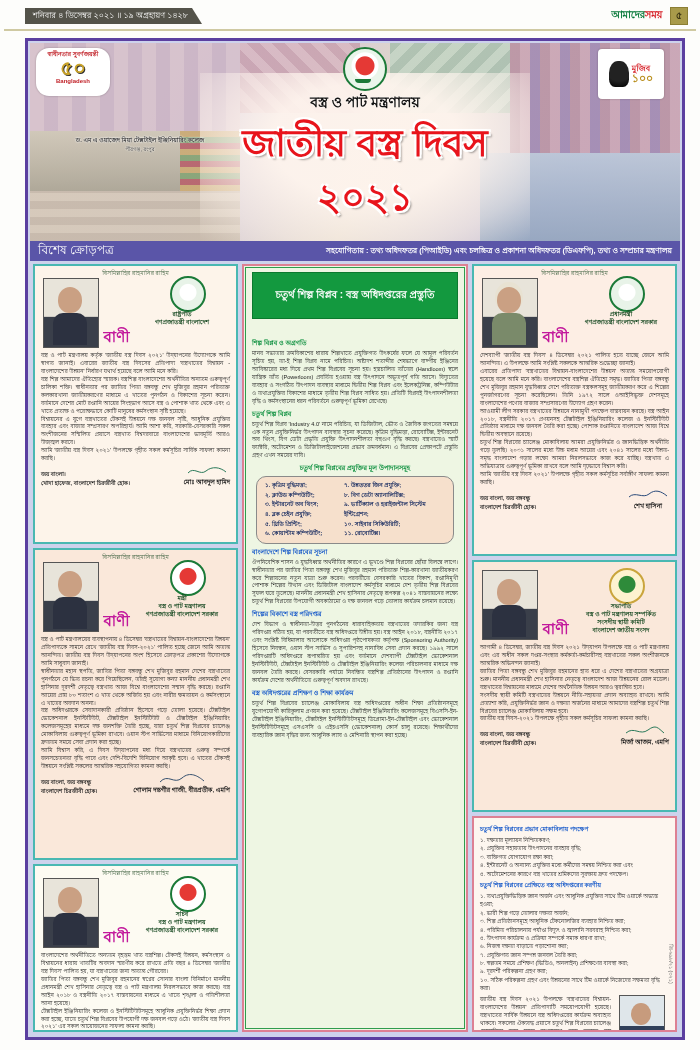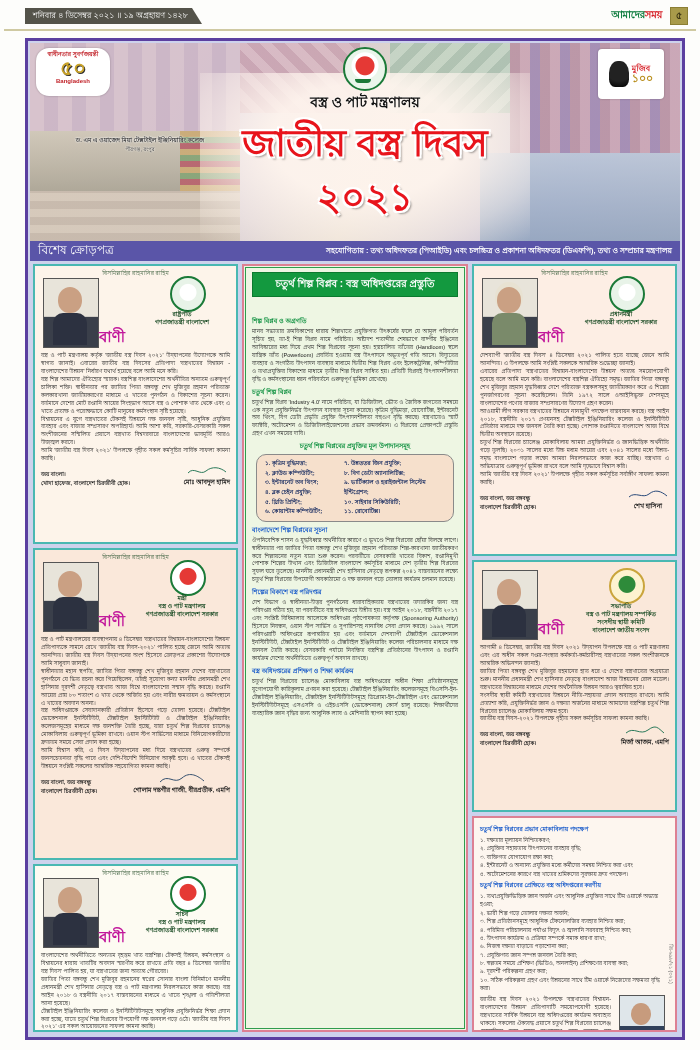--- a/index.html
+++ b/index.html
@@ -56,30 +56,30 @@
   .mb-head{position:relative;height:76px;}
   .photo{position:absolute;left:2px;top:2px;width:54px;height:68px;border:1px solid #555;background:linear-gradient(180deg,#e8e4da 0 55%,#3a3f4a 56% 100%);}
   .photo::before{content:"";position:absolute;left:14px;top:8px;width:24px;height:26px;border-radius:50% 50% 46% 46%;background:#caa083;}
   .photo::after{content:"";position:absolute;left:9px;top:34px;width:34px;height:32px;border-radius:10px 10px 0 0;background:#2c3140;}
   .photo.lady::before{background:#caa083;box-shadow:0 -3px 0 2px #e8e2d2;}
   .photo.lady::after{background:#7a8a6a;}
   .seal{position:absolute;right:24px;top:0;width:32px;height:32px;border-radius:50%;border:2px solid #1b7a38;background:radial-gradient(circle at 50% 45%,#fff 0 8px,#e8f3e8 9px);}
   .seal.red{background:radial-gradient(circle at 50% 45%,#e53935 0 8px,#fff 9px);}
   .seal.gold{border-color:#caa53c;background:radial-gradient(circle at 50% 45%,#2e8b3a 0 8px,#fdf3cf 9px);}
   .mtitle{position:absolute;right:0;top:34px;width:96px;text-align:center;font-size:6px;font-weight:bold;color:#14471f;white-space:pre-line;line-height:8px;}
-  .bani{position:absolute;left:58px;right:96px;bottom:2px;text-align:left;font-size:15px;font-weight:bold;color:#c2189c;}
+  .bani{position:absolute;left:58px;right:96px;bottom:2px;text-align:center;font-size:15px;font-weight:bold;color:#c2189c;}
   .mbody{font-size:5.6px;line-height:1.42;text-align:justify;color:#1d1d1d;white-space:pre-line;}
   .mclose{display:flex;justify-content:space-between;align-items:flex-end;margin-top:2px;}
   .close-lines{font-size:5.6px;font-weight:bold;white-space:pre-line;color:#1d1d1d;}
   .sig{text-align:center;}
   .sig svg{display:block;margin:0 auto;}
   .sig-name{font-size:6.2px;font-weight:bold;color:#111;}
   
   .artbox{border:2px solid #dd8093;outline:1px solid #2f9c4d;outline-offset:-4px;background:#eef6e3;box-sizing:border-box;overflow:hidden;padding:6px 8px;height:100%;}
-  .art-head{background:#13993f;border:1px solid #0b7a2e;color:#fff;font-size:10px;font-weight:bold;text-align:center;padding:3px 2px;margin-bottom:19px;}
+  .art-head{background:#13993f;border:1px solid #0b7a2e;color:#fff;font-size:10px;font-weight:bold;text-align:center;padding:14px 2px;margin-bottom:19px;}
   .sec-h{font-size:6.4px;font-weight:bold;margin:3px 0 1px;}
   .sec-h.green{color:#0b8f3d;} .sec-h.blue{color:#1558c9;}
   .sec-p{font-size:5.6px;line-height:1.42;text-align:justify;color:#1d1d1d;white-space:pre-line;}
   .techwrap{margin:3px 4px;}
   .tech-h{text-align:center;font-size:6.4px;font-weight:bold;color:#0b8f3d;margin-bottom:2px;}
   .techbox{display:flex;gap:6px;background:#f6e0cc;border:1px solid #8a8a8a;border-radius:10px;padding:4px 8px;}
   .techcol{font-size:5.8px;font-weight:bold;color:#12275e;line-height:1.65;white-space:pre-line;}
   .techcol.l{width:42%;} .techcol.r{width:58%;}
   
   .contbox{border:2px solid #dd8093;background:#fdf6ef;box-sizing:border-box;overflow:hidden;padding:4px 6px;flex:1;position:relative;}

